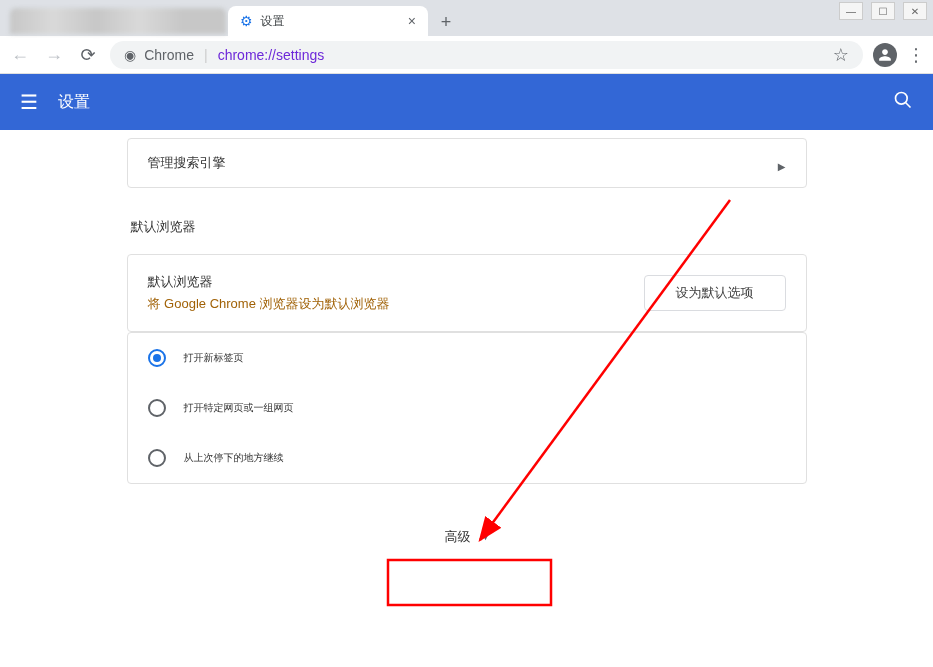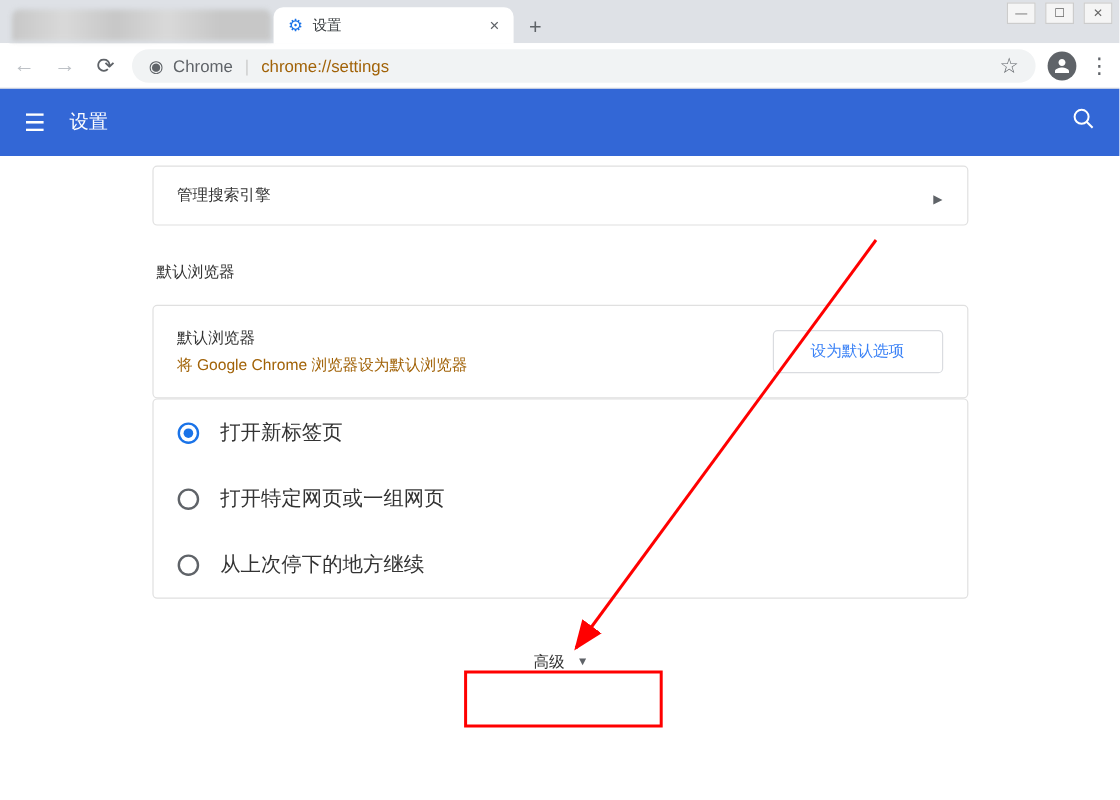--- a/index.html
+++ b/index.html
@@ -109,21 +109,21 @@
       align-items: center;
       padding: 0 14px;
       gap: 10px;
       color: #5f6368;
       font-size: 14px;
     }
     .omnibox .site-info {
       display: flex; align-items: center; gap: 8px;
     }
     .omnibox .pipe { color: #ccc; }
-    .omnibox .url-path { color: #a16207; }
+    .omnibox .url-path { color: #6d28d9; }
     .omnibox-actions {
       margin-left: auto;
       display: flex; align-items: center; gap: 14px;
     }
     .star-icon { font-size: 18px; color: #5f6368; }
     .avatar-circle {
       width: 24px; height: 24px;
       border-radius: 50%;
       background: #5f6368;
       display: flex; align-items: center; justify-content: center;
@@ -187,31 +187,31 @@
       align-items: center;
       padding: 18px 20px;
     }
     .db-text .db-title { font-size: 13px; color: #333; margin-bottom: 4px; }
     .db-text .db-subtitle { font-size: 13px; color: #a16207; }
     .db-button {
       margin-left: auto;
       border: 1px solid #dadce0;
       border-radius: 4px;
       padding: 8px 31px;
-      color: #3b82f6;
+      color: #404040;
       font-size: 13px;
       background: #fff;
     }
     
     .startup-card .radio-row {
       display: flex;
       align-items: center;
       gap: 18px;
       padding: 16px 20px;
-      font-size: 17px;
+      font-size: 10px;
       color: #333;
     }
     .radio-outer {
       width: 18px; height: 18px;
       border: 2px solid #5f6368;
       border-radius: 50%;
       display: flex; align-items: center; justify-content: center;
       flex-shrink: 0;
     }
     .radio-outer.selected {

